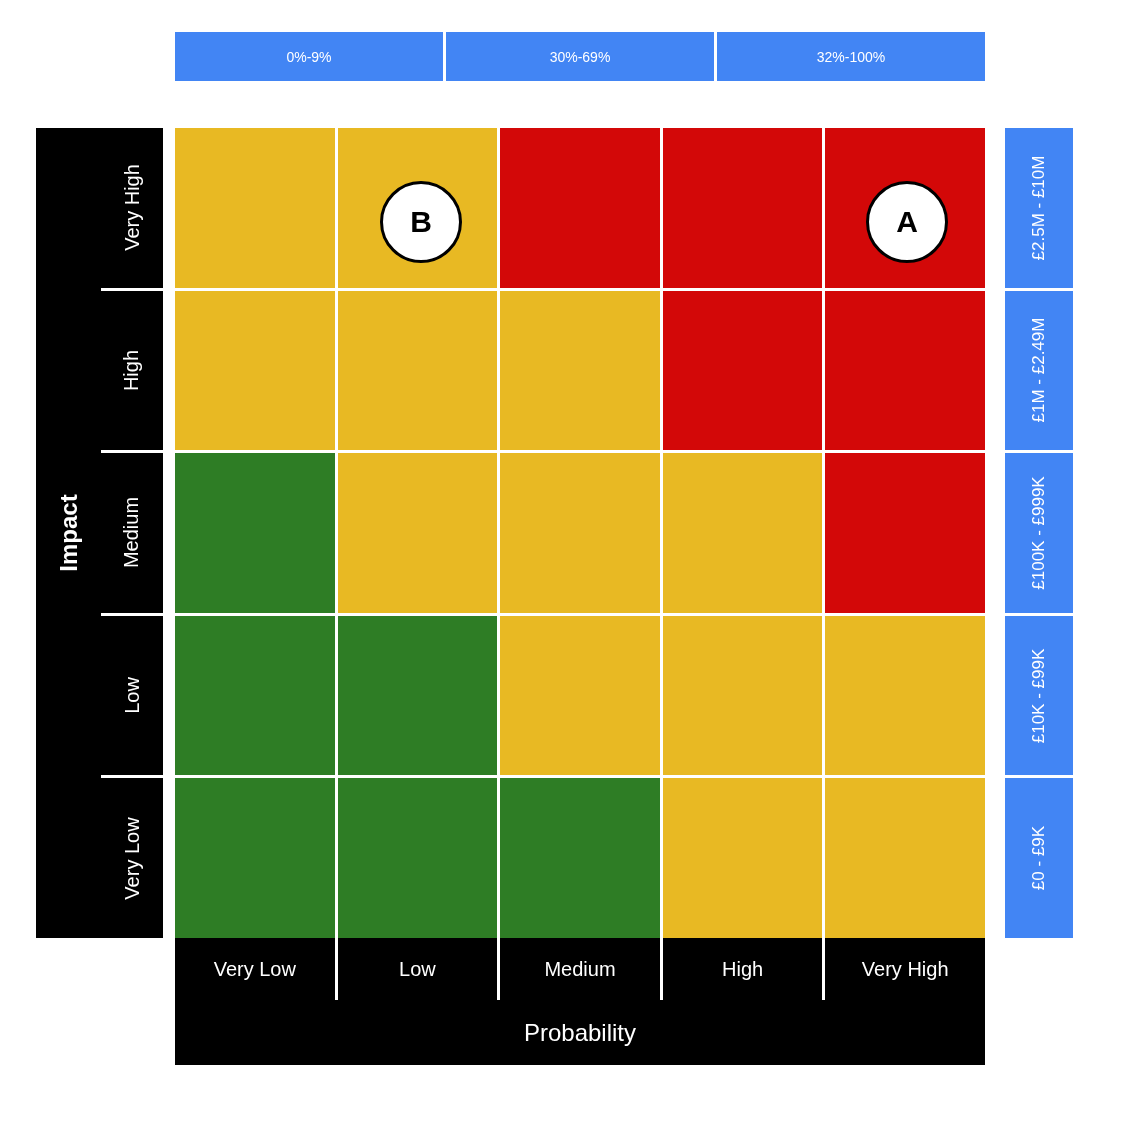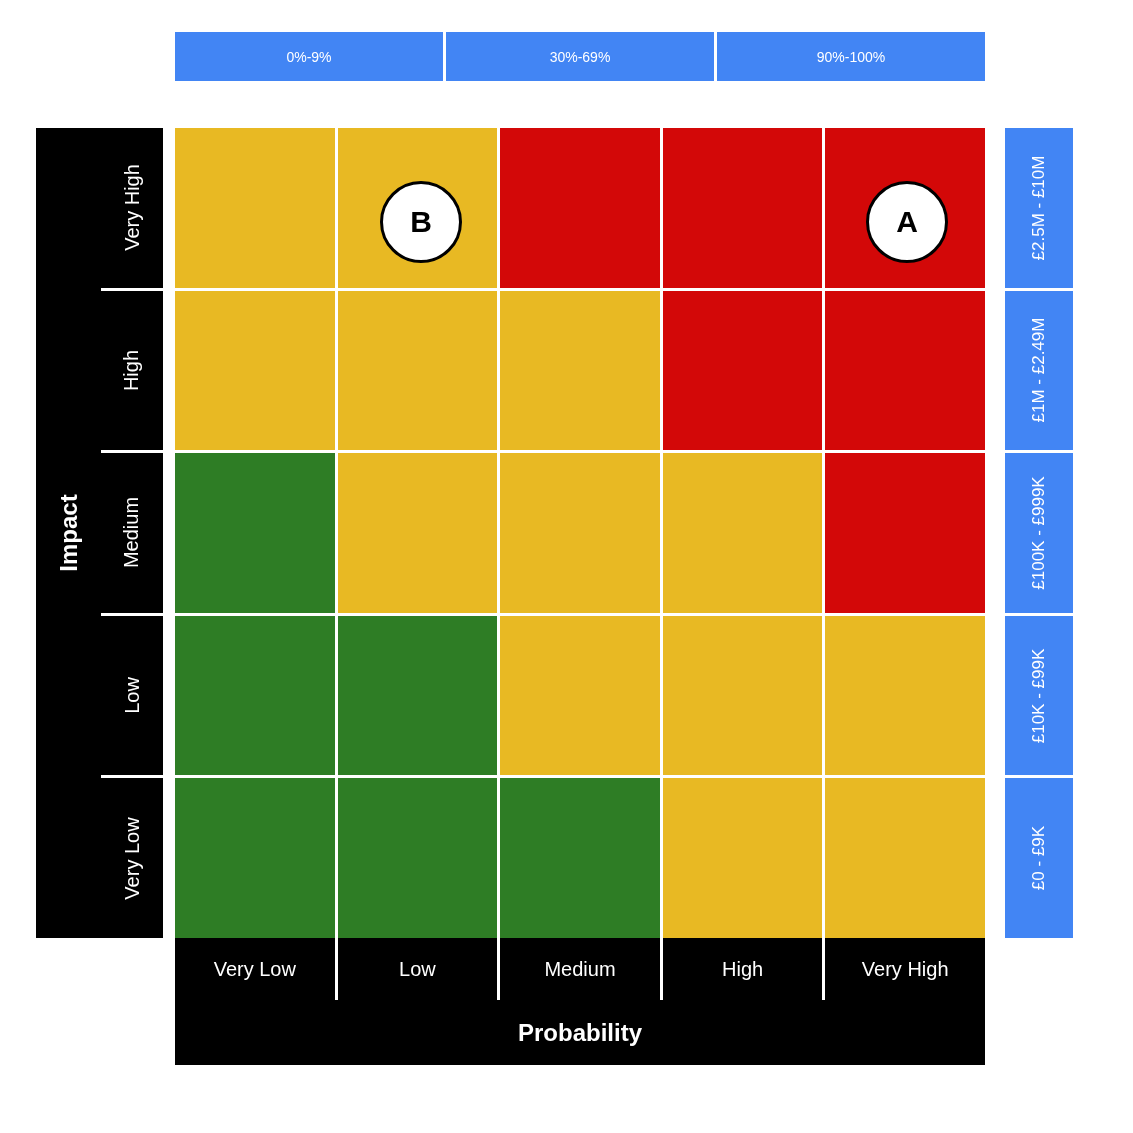--- a/index.html
+++ b/index.html
@@ -34,39 +34,39 @@
   .ylabels span{transform:rotate(-90deg);white-space:nowrap;font-size:20px}
 
   
   .grid{position:absolute;left:var(--gridX);top:var(--gridY);width:calc(var(--cell)*5);height:calc(var(--cell)*5);display:flex;flex-direction:column;gap:var(--gap)}
   .grow{flex:1;display:flex;gap:var(--gap)}
   .grow>div{flex:1}
 
   
   .xlabels{position:absolute;left:var(--gridX);top:calc(var(--gridY) + var(--cell)*5);width:calc(var(--cell)*5);height:var(--labH);display:flex;gap:var(--gap)}
   .xlabels>div{flex:1;display:flex;align-items:center;justify-content:center;font-size:20px}
-  .xtitle{position:absolute;left:var(--gridX);top:calc(var(--gridY) + var(--cell)*5 + var(--labH));width:calc(var(--cell)*5);height:var(--bandH);display:flex;align-items:center;justify-content:center;font-size:24px;font-weight:700}
+  .xtitle{position:absolute;left:var(--gridX);top:calc(var(--gridY) + var(--cell)*5 + var(--labH));width:calc(var(--cell)*5);height:var(--bandH);display:flex;align-items:center;justify-content:center;font-size:24px;font-weight:400}
 
   
   .money{position:absolute;left:calc(var(--gridX) + var(--cell)*5 + 20px);top:var(--gridY);width:var(--monW);height:calc(var(--cell)*5);display:flex;flex-direction:column;gap:var(--gap)}
   .money>div{flex:1;display:flex;align-items:center;justify-content:center}
   .money span{transform:rotate(-90deg);white-space:nowrap;font-size:17px}
 
   
   .marker{position:absolute;width:76px;height:76px;border:3px solid #000;border-radius:50%;background:#fff;display:flex;align-items:center;justify-content:center;font-size:30px;font-weight:700;color:#000}
 </style>
 </head>
 <body>
 
 <div class="wrap">
 
   <div class="probrow" id="probrow">
       <div class="blue">0%-9%</div>
       <div class="blue">30%-69%</div>
-      <div class="blue">90%-100%</div>
+      <div class="blue">32%-100%</div>
     </div>
 
   <div class="ytitle black">
     <span>Impact</span>
   </div>
   <div class="ylabels" id="ylabels">
       <div class="black">
         <span>Very High</span>
       </div>
       <div class="black">

